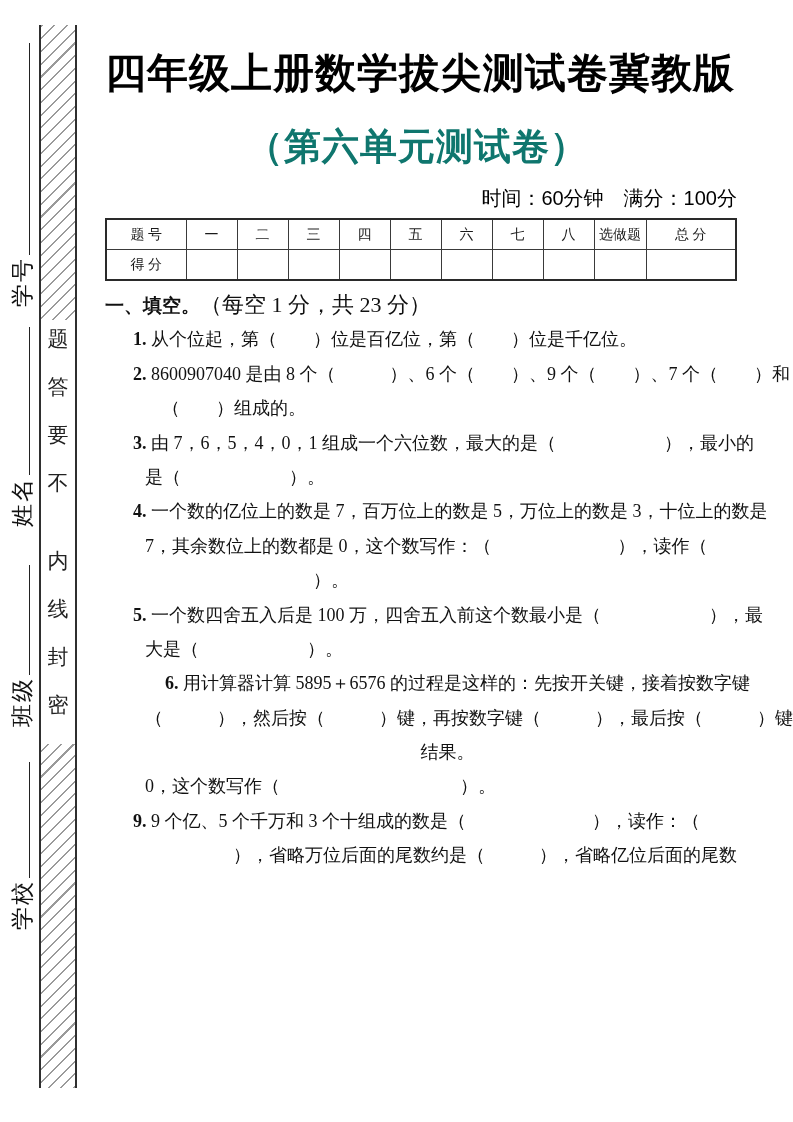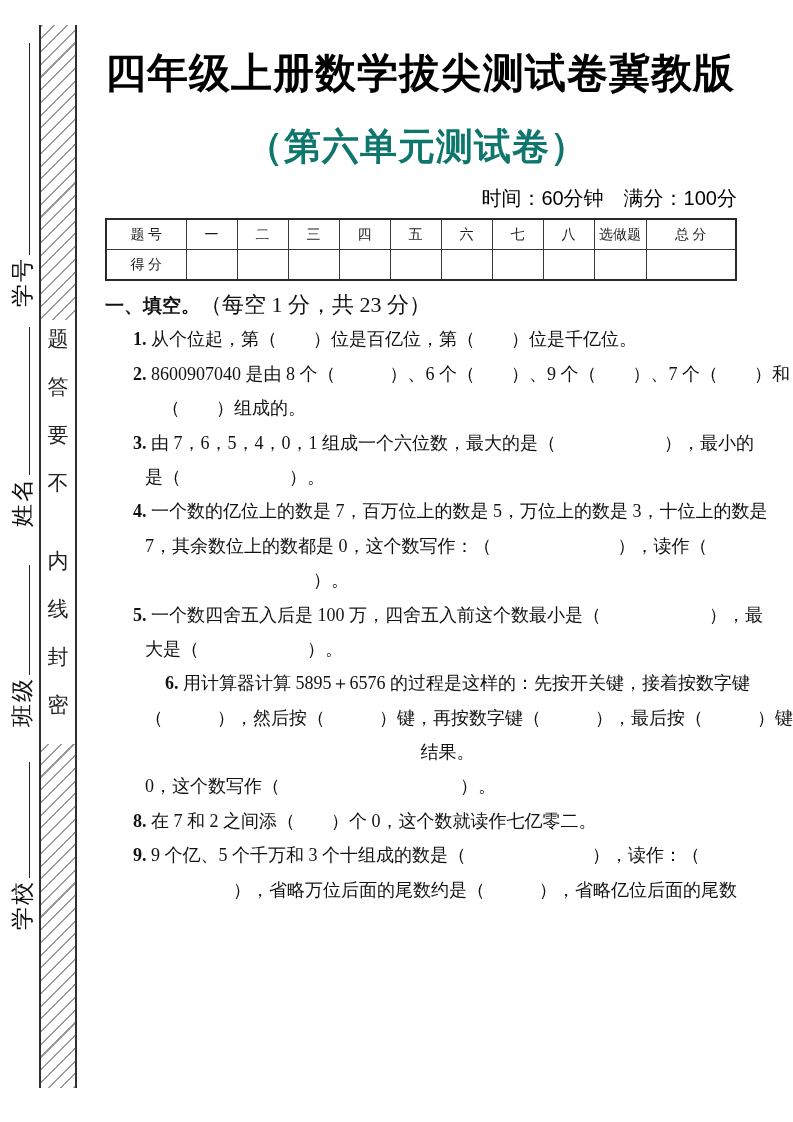--- a/index.html
+++ b/index.html
@@ -155,17 +155,16 @@
       <div class="qline" style="padding-left: 40px;">是（　　　　　　）。</div>
       <div class="qline" style="padding-left: 28px;"><b>4.</b> 一个数的亿位上的数是 7，百万位上的数是 5，万位上的数是 3，十位上的数是</div>
       <div class="qline" style="padding-left: 40px;">7，其余数位上的数都是 0，这个数写作：（　　　　　　　），读作（</div>
       <div class="qline" style="padding-left: 208px;">）。</div>
       <div class="qline" style="padding-left: 28px;"><b>5.</b> 一个数四舍五入后是 100 万，四舍五入前这个数最小是（　　　　　　），最</div>
       <div class="qline" style="padding-left: 40px;">大是（　　　　　　）。</div>
       <div class="qline" style="padding-left: 28px; text-align: right;"><b>6.</b> 用计算器计算 5895＋6576 的过程是这样的：先按开关键，接着按数字键</div>
       <div class="qline" style="padding-left: 40px;">（　　　），然后按（　　　）键，再按数字键（　　　），最后按（　　　）键得出</div>
       <div class="qline" style="padding-left: 40px; text-align: center;">结果。</div>
       <div class="qline" style="padding-left: 40px;">0，这个数写作（　　　　　　　　　　）。</div>
-      <div class="qline" style="padding-left: 28px;"><b>8.</b> 在 7 和 2 之间添（　　）个 0，这个数就读作七亿零二。</div>
       <div class="qline" style="padding-left: 28px;"><b>9.</b> 9 个亿、5 个千万和 3 个十组成的数是（　　　　　　　），读作：（</div>
       <div class="qline" style="padding-left: 128px;">），省略万位后面的尾数约是（　　　），省略亿位后面的尾数</div>
     </div>
 </div>
 
 </body></html>

